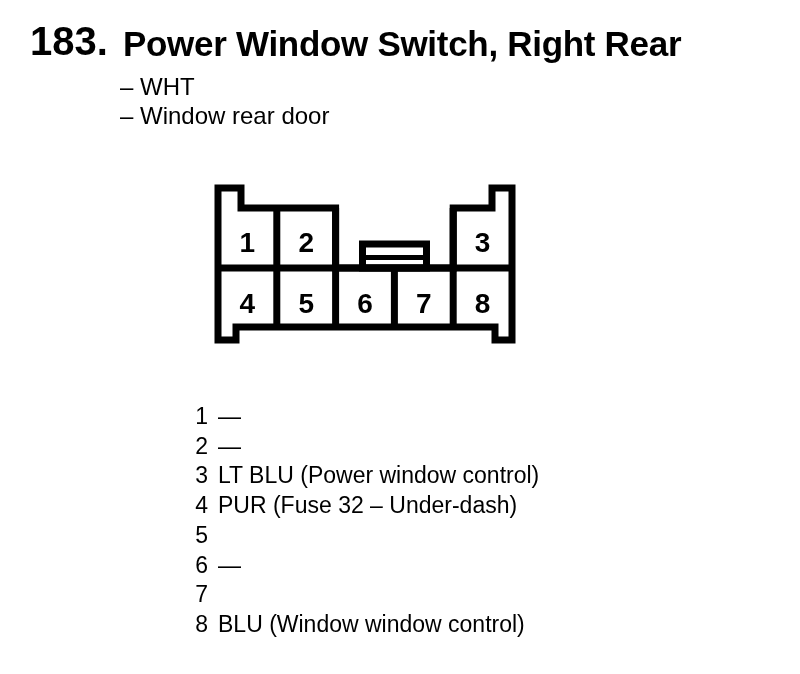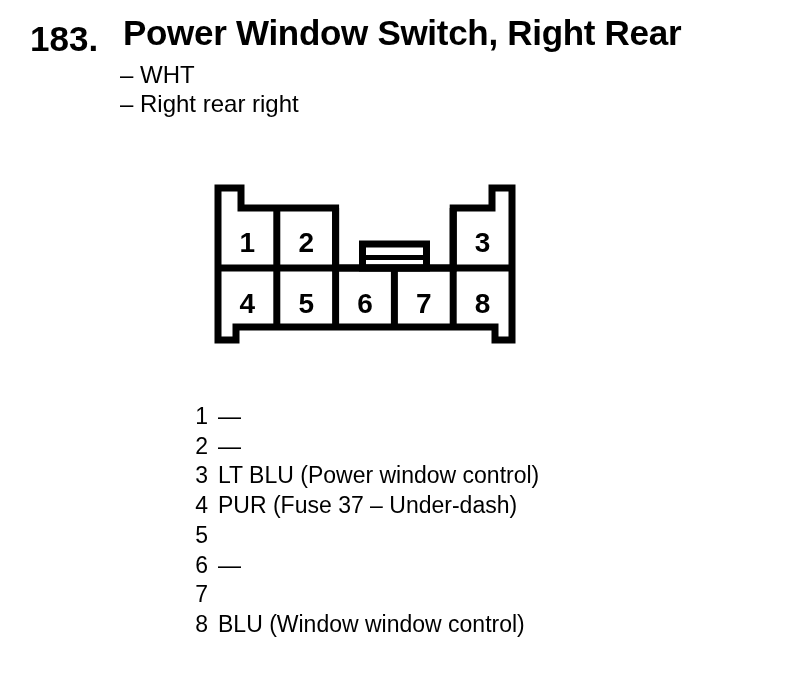--- a/index.html
+++ b/index.html
@@ -7,31 +7,31 @@
     width:800px; height:674px;
     background:#ffffff; color:#000000;
     font-family:"Liberation Sans", sans-serif;
     position:relative; overflow:hidden;
   }
   .abs { position:absolute; }
 
   
   .title-number {
     left:30px; top:21px;
-    font-size:35px; font-weight:bold; line-height:1;
+    font-size:40px; font-weight:bold; line-height:1;
   }
   .title-text {
-    left:123px; top:15px;
+    left:123px; top:26px;
     font-size:35px; font-weight:bold; line-height:1;
     letter-spacing:-0.3px; white-space:nowrap;
   }
 
   
   .notes {
-    left:120px; top:61px;
+    left:120px; top:73px;
     font-size:24px; line-height:28.5px;
     white-space:nowrap;
   }
   .note-dash { display:inline-block; width:20px; }
 
   
   .connector-svg { left:190px; top:178px; }
   .connector-svg path, .connector-svg line, .connector-svg rect {
     stroke:#000000; fill:none;
   }
@@ -55,21 +55,21 @@
 <body>
 
 <div class="abs title-number">183.</div>
 <div class="abs title-text">Power Window Switch, Right Rear</div>
 
 <div class="abs notes">
   <div class="note">
     <span class="note-dash">–</span><span>WHT</span>
   </div>
   <div class="note">
-    <span class="note-dash">–</span><span>Right rear right</span>
+    <span class="note-dash">–</span><span>Window rear door</span>
   </div>
 </div>
 
 <svg class="abs connector-svg" width="340" height="175" viewBox="190 178 340 175" xmlns="http://www.w3.org/2000/svg">
 
   <path stroke-width="7" d="M218,188 H241 V208 H335.6 V268 H453.2 V208 H492 V188 H512 V340 H495 V327 H236 V340 H218 Z"></path>
 
   <line stroke-width="7" x1="218" y1="268" x2="512" y2="268"></line>
 
   <line stroke-width="7" x1="276.8" y1="208" x2="276.8" y2="327"></line>
@@ -98,21 +98,21 @@
   <div class="pin-row">
     <span class="pin-num">2</span>
     <span class="pin-desc">—</span>
   </div>
   <div class="pin-row">
     <span class="pin-num">3</span>
     <span class="pin-desc">LT BLU (Power window control)</span>
   </div>
   <div class="pin-row">
     <span class="pin-num">4</span>
-    <span class="pin-desc">PUR (Fuse 37 – Under-dash)</span>
+    <span class="pin-desc">PUR (Fuse 32 – Under-dash)</span>
   </div>
   <div class="pin-row">
     <span class="pin-num">5</span>
   </div>
   <div class="pin-row">
     <span class="pin-num">6</span>
     <span class="pin-desc">—</span>
   </div>
   <div class="pin-row">
     <span class="pin-num">7</span>

